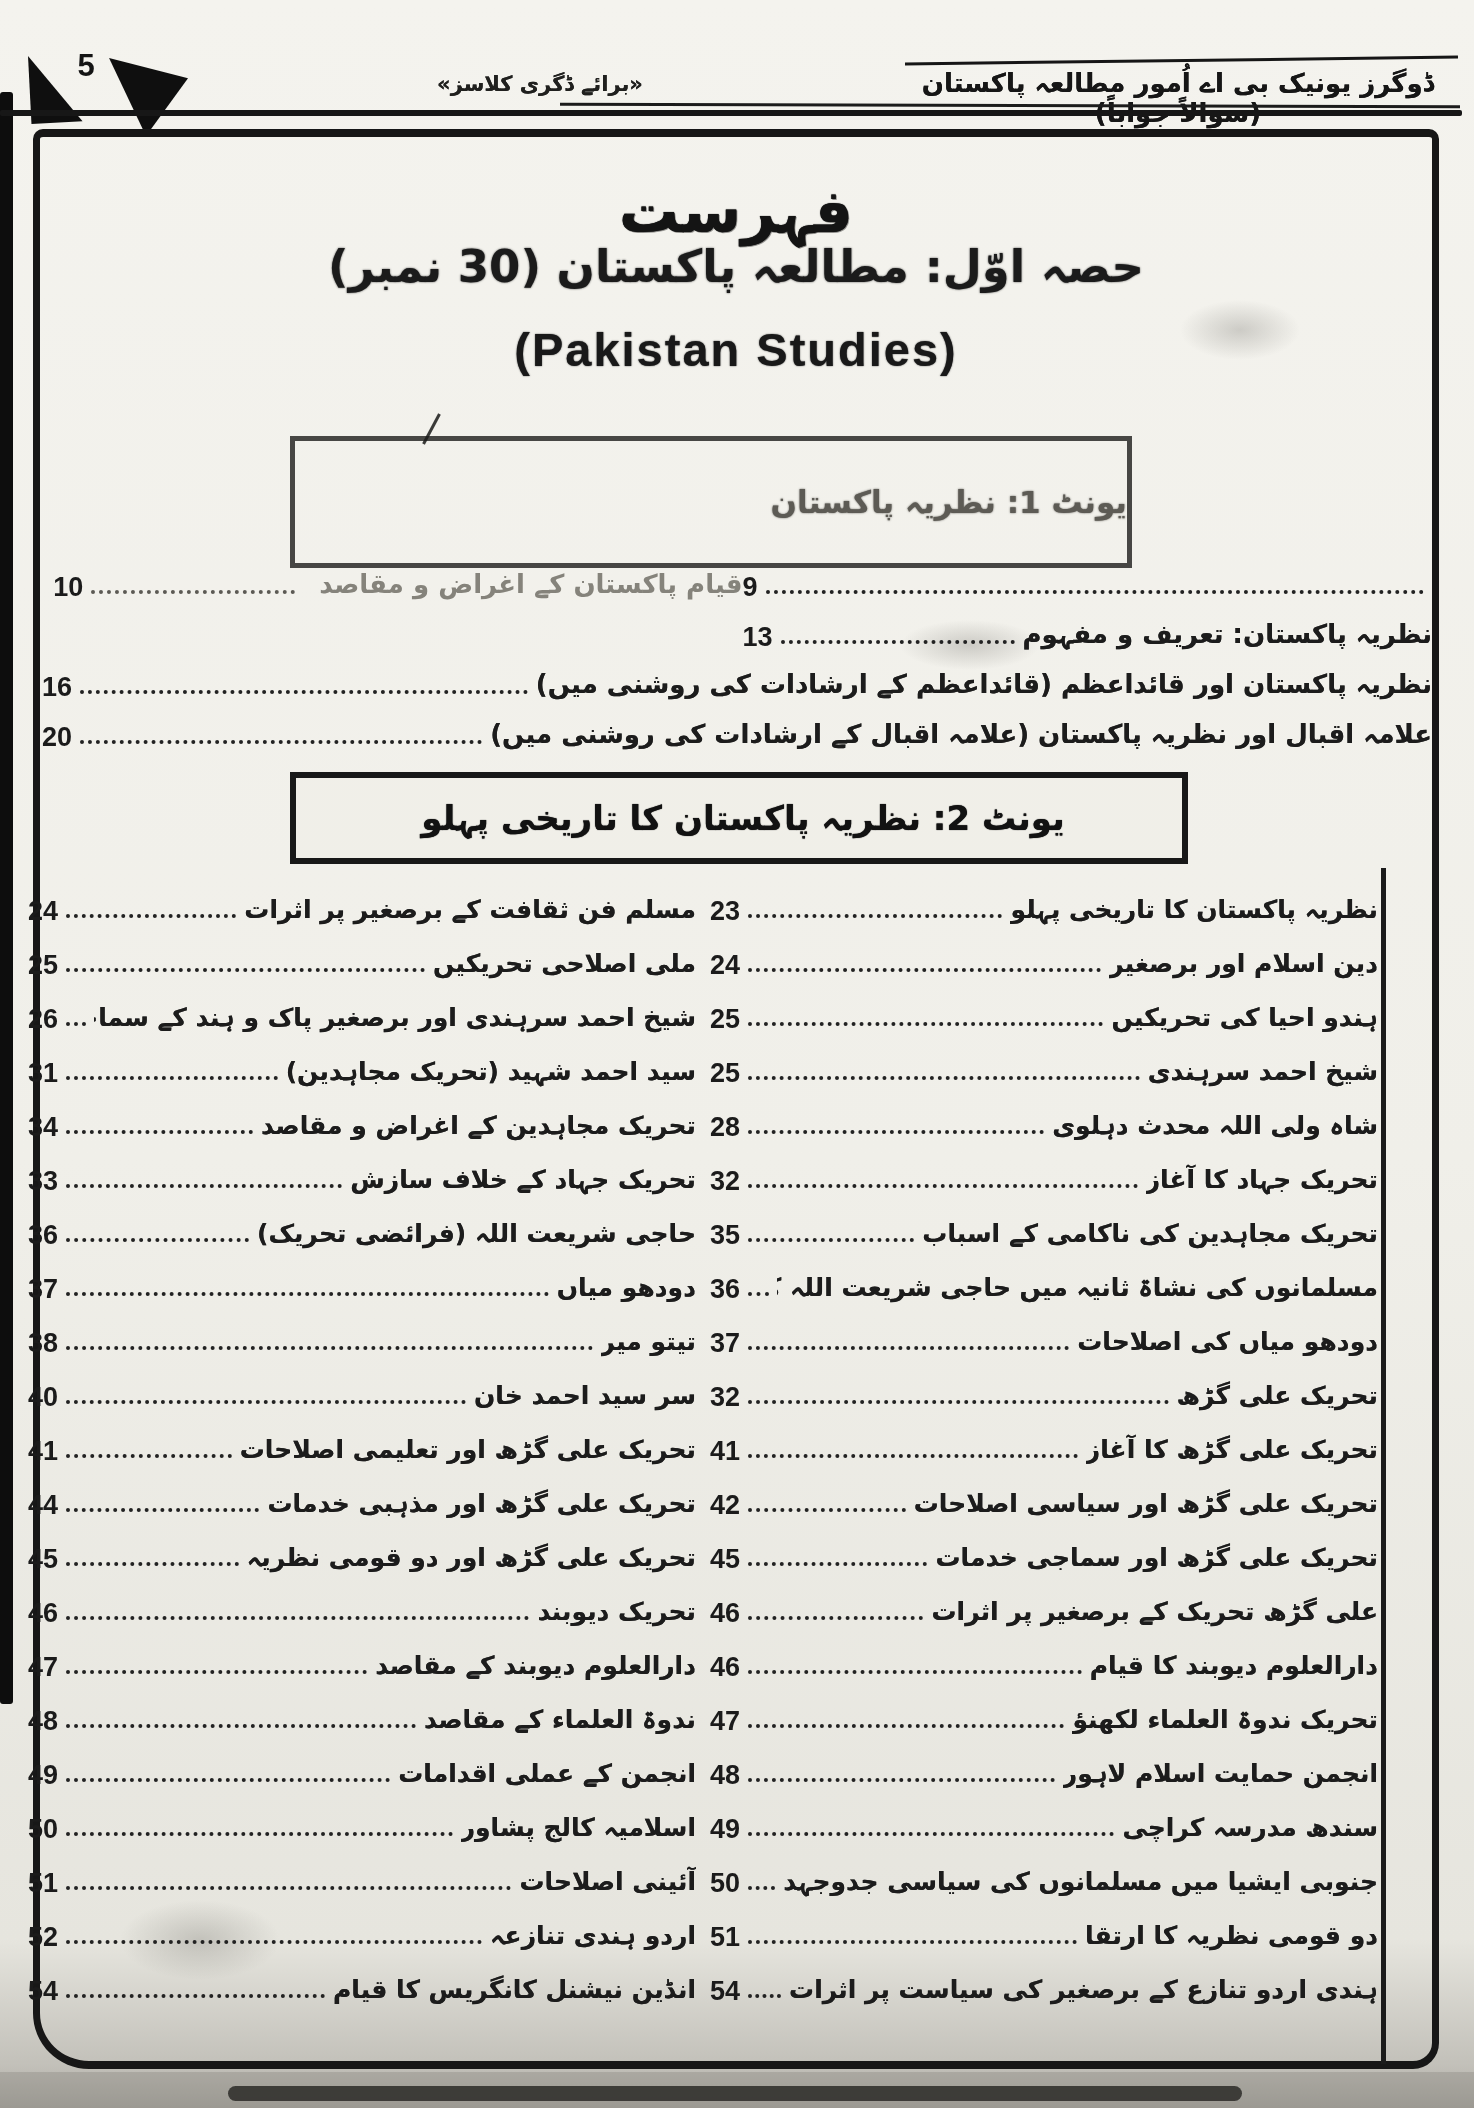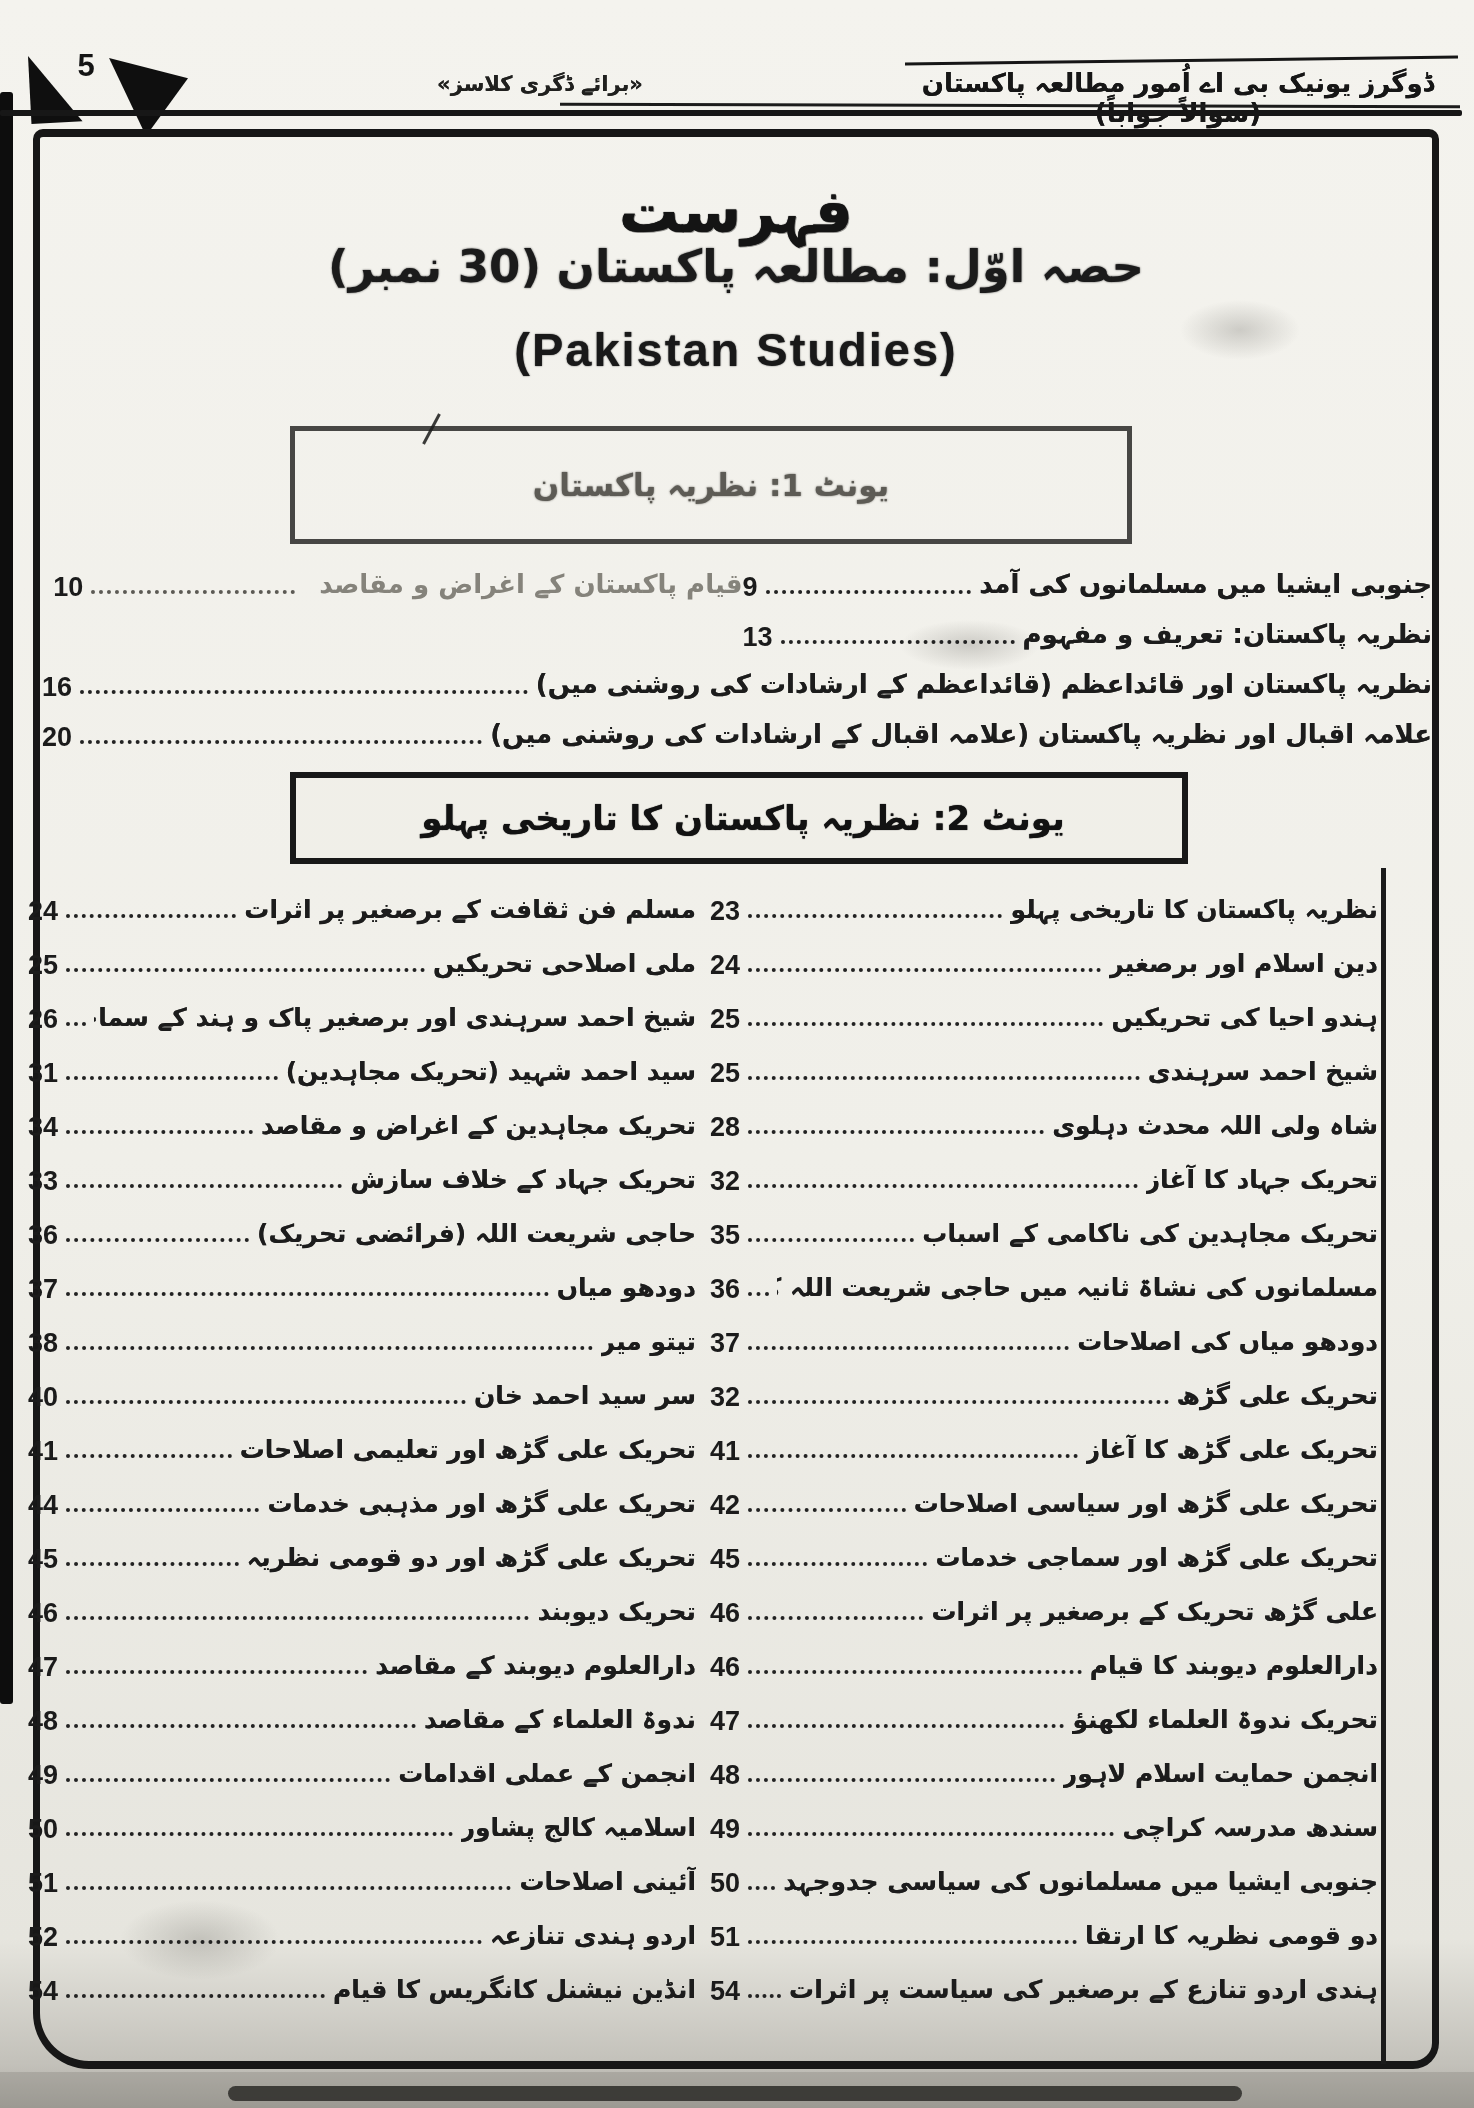--- a/index.html
+++ b/index.html
@@ -41,22 +41,22 @@
   .inner-right-rule { left:1381px; top:868px; width:5px; height:1196px; background:#1b1b1b; }
 
   .fehrist { left:40px; top:152px; width:1392px; text-align:center; font-size:60px; font-weight:bold;
           color:#141414; text-shadow:0 0 1px #000, 1px 1px 0 rgba(0,0,0,.35);margin-top:24px; }
   .part-line { left:40px; top:240px; width:1392px; text-align:center; font-size:45px; font-weight:bold;
           color:#1b1b1b; text-shadow:0 0 2px rgba(20,20,20,.8); filter:blur(.4px); }
   .english-line { left:40px; top:322px; width:1392px; text-align:center; direction:ltr;
           font-family:"Liberation Sans",sans-serif; font-size:47px; font-weight:bold; letter-spacing:2px;
           color:#191919; text-shadow:0 0 1.5px rgba(10,10,10,.85); filter:blur(.3px); }
 
-  .unit1-box { left:290px; top:426px; width:842px; height:118px; border:5px solid rgba(28,28,26,.8);
-          display:flex; align-items:center; justify-content:center; }
+  .unit1-box { left:290px; top:436px; width:842px; height:132px; border:5px solid rgba(28,28,26,.8);
+          display:flex; align-items:center; }
   .unit1-label { font-size:31px; font-weight:bold; color:#5d5b55; text-shadow:0 0 2px rgba(80,78,72,.9);
           filter:blur(.5px); }
   .pen-stroke { left:430px; top:412px; width:3px; height:34px; background:#3a3a38; transform:rotate(28deg); }
 
   .unit2-box { left:290px; top:772px; width:898px; height:92px; border:6px solid #181818;
           display:flex; align-items:center; justify-content:center; background:rgba(240,238,230,.4); }
   .unit2-label { font-size:34px; font-weight:bold; color:#121212; text-shadow:0 0 1px #000;margin-left:8px; }
 
   
   .entry { display:flex; direction:rtl; align-items:flex-end; height:50px; }
@@ -105,21 +105,20 @@
 
 <div class="abs pen-stroke"></div>
 <div class="abs unit1-box">
   <span class="unit1-label">یونٹ 1: نظریہ پاکستان</span>
 </div>
 
 <div class="abs unit1-rows">
   <div class="u1row">
     <div class="u1half">
       <div class="entry">
-        <span class="t">جنوبی ایشیا میں مسلمانوں کی آمد</span>
         <span class="dots"></span>
         <span class="p">9</span>
       </div>
     </div>
     <div class="u1half">
       <div class="entry faded">
         <span class="t">قیام پاکستان کے اغراض و مقاصد</span>
         <span class="dots"></span>
         <span class="p">10</span>
       </div>

